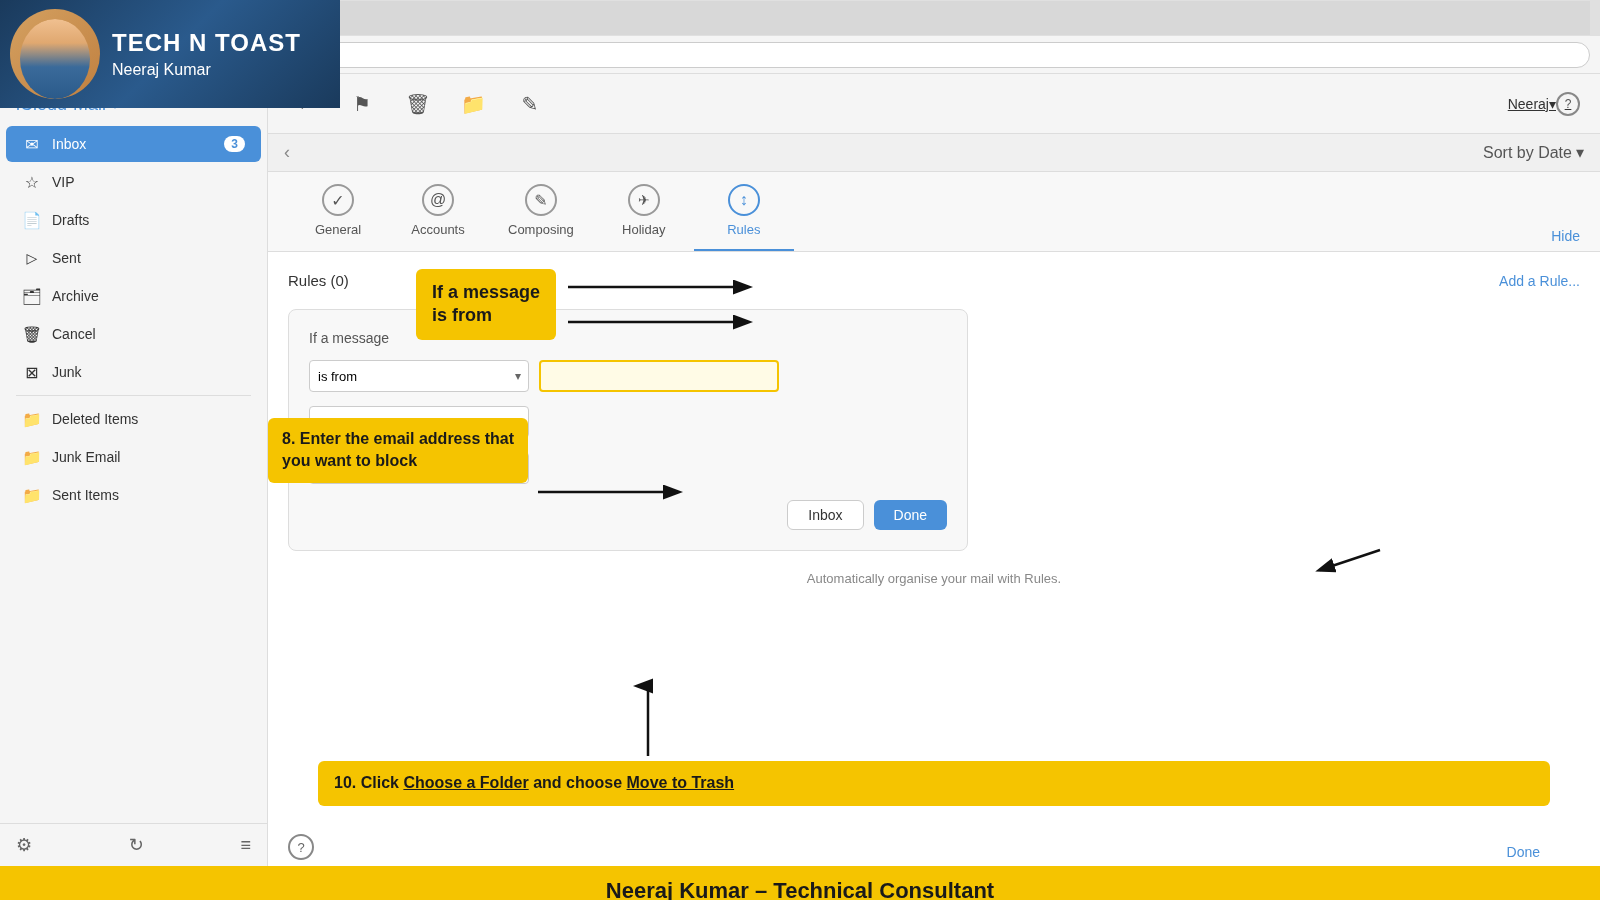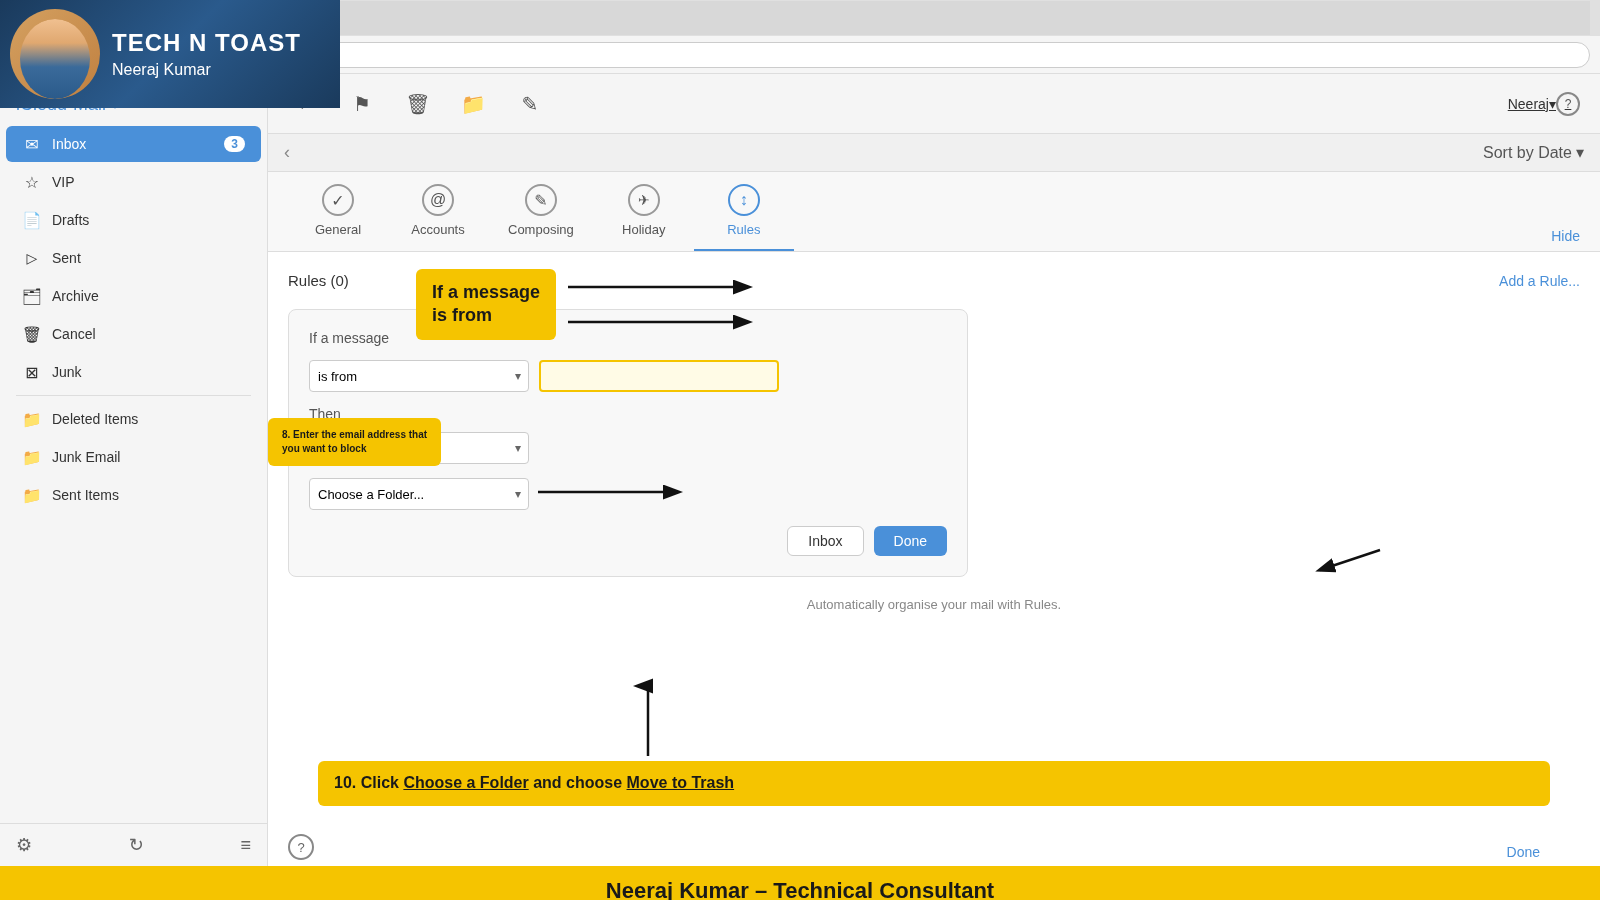--- a/index.html
+++ b/index.html
@@ -262,21 +262,20 @@
 
           <div class="rule-row">
             <div class="select-wrapper">
               <select class="rule-select">
                 <option>is from</option>
               </select>
             </div>
             <input class="rule-input" type="text" value="" style="">
           </div>
 
-          <div class="then-label">Then</div>
 
           <div class="rule-row">
             <div class="select-wrapper">
               <select class="rule-select">
                 <option>Move to Folder</option>
               </select>
             </div>
           </div>
 
           <div class="rule-row">
@@ -299,21 +298,21 @@
       <div class="hide-btn" style="position:absolute;top:56px;right:20px;font-size:14px;color:#4a90d9;cursor:pointer;z-index:15;">Hide</div>
 
       <div style="position:absolute;bottom:6px;right:60px;font-size:14px;color:#4a90d9;cursor:pointer;z-index:15;">Done</div>
 
       <div style="position:absolute;bottom:6px;left:20px;width:26px;height:26px;border-radius:50%;border:2px solid #888;display:flex;align-items:center;justify-content:center;font-size:13px;color:#666;background:white;cursor:pointer;">?</div>
 
       <div class="annotation" style="left:148px;top:97px;font-size:18px;font-weight:900;background:#f5c400;padding:12px 16px;border-radius:6px;line-height:1.3;">
         <span>If a message<br>is from</span>
       </div>
 
-      <div class="annotation" style="left:0px;top:246px;font-size:10px;font-weight:800;background:#f5c400;padding:10px 14px;border-radius:6px;max-width:300px;line-height:1.4;">
+      <div class="annotation" style="left:0px;top:246px;font-size:16px;font-weight:800;background:#f5c400;padding:10px 14px;border-radius:6px;max-width:300px;line-height:1.4;">
         <span>8. Enter the email address that<br>you want to block</span>
       </div>
 
       <svg class="arrow-line" style="position:absolute;top:95px;left:300px;width:220px;height:60px;overflow:visible;">
         <defs>
             <marker id="arr1" markerWidth="8" markerHeight="8" refX="6" refY="3" orient="auto">
               <path d="M0,0 L0,6 L8,3 z" fill="#111"></path>
             </marker>
           </defs>
         <line x1="0" y1="20" x2="180" y2="20" stroke="#111" stroke-width="2.5" marker-end="url(#arr1)"></line>

